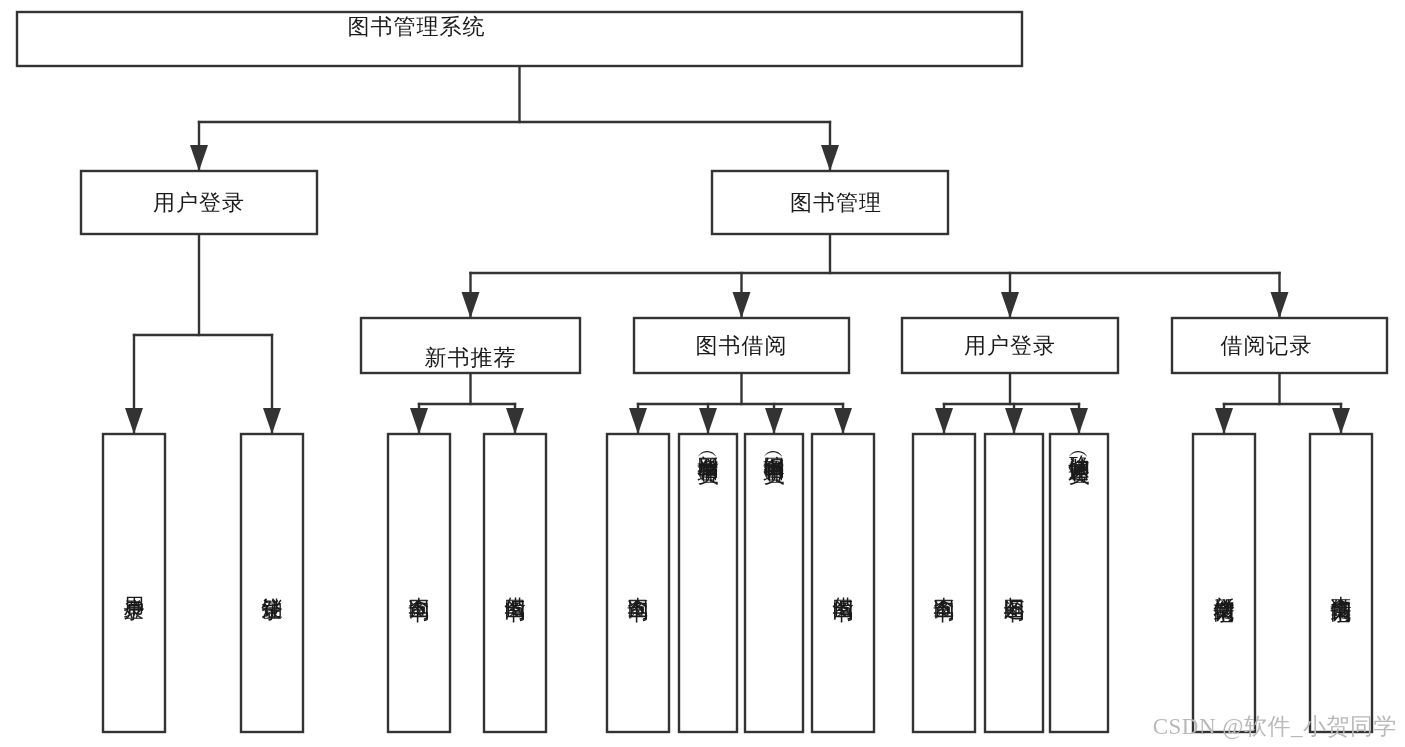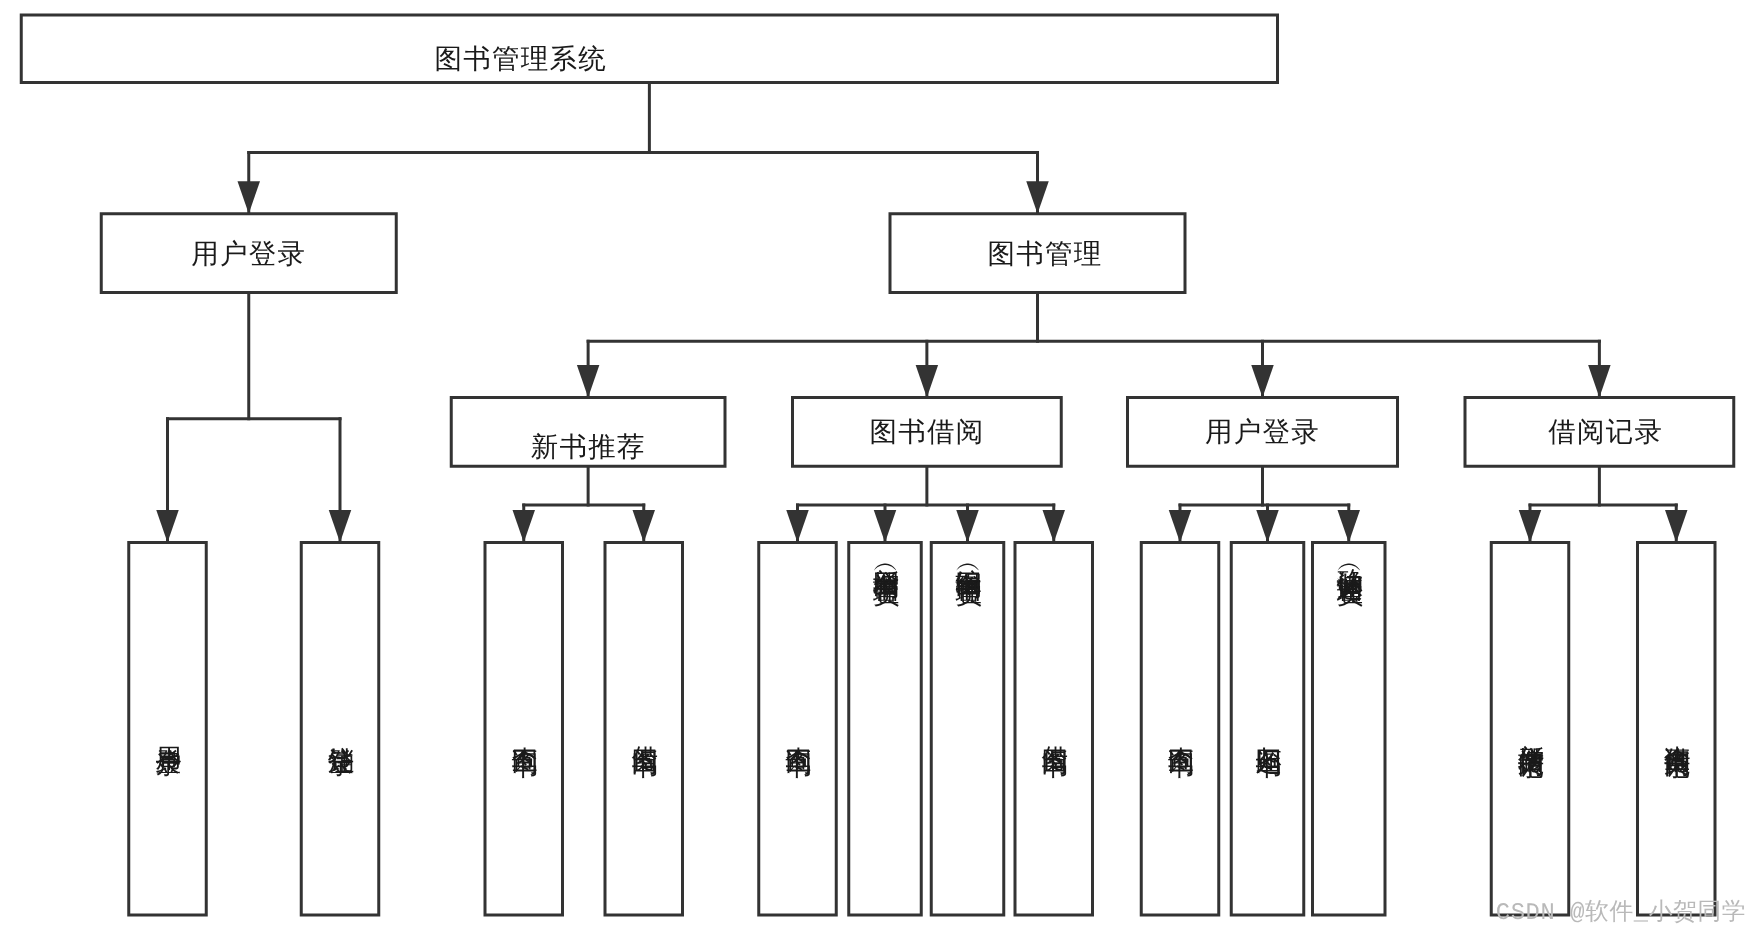--- a/index.html
+++ b/index.html
@@ -69,22 +69,22 @@
     font-family: "Liberation Sans", "DejaVu Sans", sans-serif;
     font-size: 22px;
     color: #1a1a1a;
     letter-spacing: 1px;
     white-space: nowrap;
   }
   .watermark {
     position: absolute;
     right: 8px;
     bottom: 5px;
-    font-family: Liberation Mono, monospace;
-    font-size: 19px;
+    font-family: Liberation Serif, serif;
+    font-size: 23px;
     color: #b9b9b9;
     letter-spacing: 0.5px;
     white-space: nowrap;
     user-select: none;
   }
 </style>
 </head>
 <body>
 
 <div id="diagram-root">
@@ -162,39 +162,39 @@
         <rect class="node-box" x="812" y="434" width="62" height="298"></rect>
         <rect class="node-box" x="913" y="434" width="62" height="298"></rect>
         <rect class="node-box" x="985" y="434" width="58" height="298"></rect>
         <rect class="node-box" x="1050" y="434" width="58" height="298"></rect>
         <rect class="node-box" x="1193" y="434" width="62" height="298"></rect>
         <rect class="node-box" x="1310" y="434" width="62" height="298"></rect>
       </g>
   </svg>
 
   <div id="labels-layer">
-      <div class="hlabel-wrap" style="left: 17px; top: 20px; width: 799px; height: 54px; text-align: right;">
+      <div class="hlabel-wrap" style="left: 17px; top: 0; width: 799px; height: 54px; text-align: right;">
         <span class="hlabel-text">图书管理系统</span>
       </div>
       <div class="hlabel-wrap" style="left: 81px; top: 171px; width: 236px; height: 63px;">
         <span class="hlabel-text">用户登录</span>
       </div>
       <div class="hlabel-wrap" style="left: 712px; top: 171px; width: 248px; height: 63px;">
         <span class="hlabel-text">图书管理</span>
       </div>
       <div class="hlabel-wrap" style="left: 361px; top: 318px; width: 219px; height: 55px; align-items: flex-end;">
         <span class="hlabel-text">新书推荐</span>
       </div>
       <div class="hlabel-wrap" style="left: 634px; top: 318px; width: 215px; height: 55px;">
         <span class="hlabel-text">图书借阅</span>
       </div>
       <div class="hlabel-wrap" style="left: 902px; top: 318px; width: 216px; height: 55px;">
         <span class="hlabel-text">用户登录</span>
       </div>
-      <div class="hlabel-wrap" style="left: 1172px; top: 318px; width: 189px; height: 55px; margin-left: 18px;">
+      <div class="hlabel-wrap" style="left: 1172px; top: 318px; width: 189px; height: 55px;">
         <span class="hlabel-text">借阅记录</span>
       </div>
       <div class="vlabel-wrap" style="left: 103px; top: 434px; width: 62px; height: 298px;">
         <span class="vlabel-text">用户登录</span>
       </div>
       <div class="vlabel-wrap" style="left: 241px; top: 434px; width: 62px; height: 298px;">
         <span class="vlabel-text">注销登录</span>
       </div>
       <div class="vlabel-wrap" style="left: 388px; top: 434px; width: 62px; height: 298px;">
         <span class="vlabel-text">查询图书</span>

